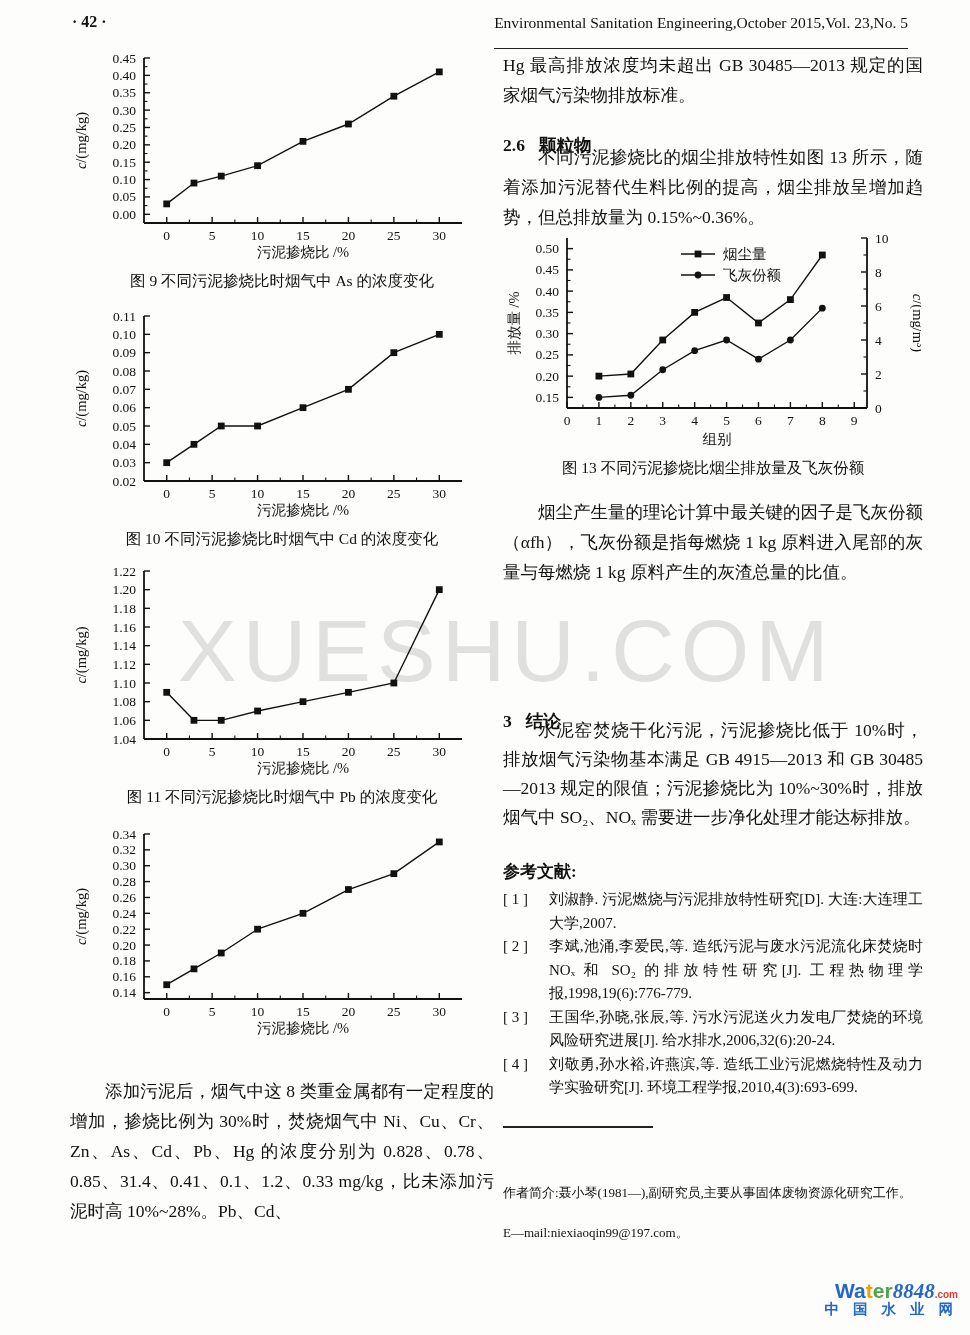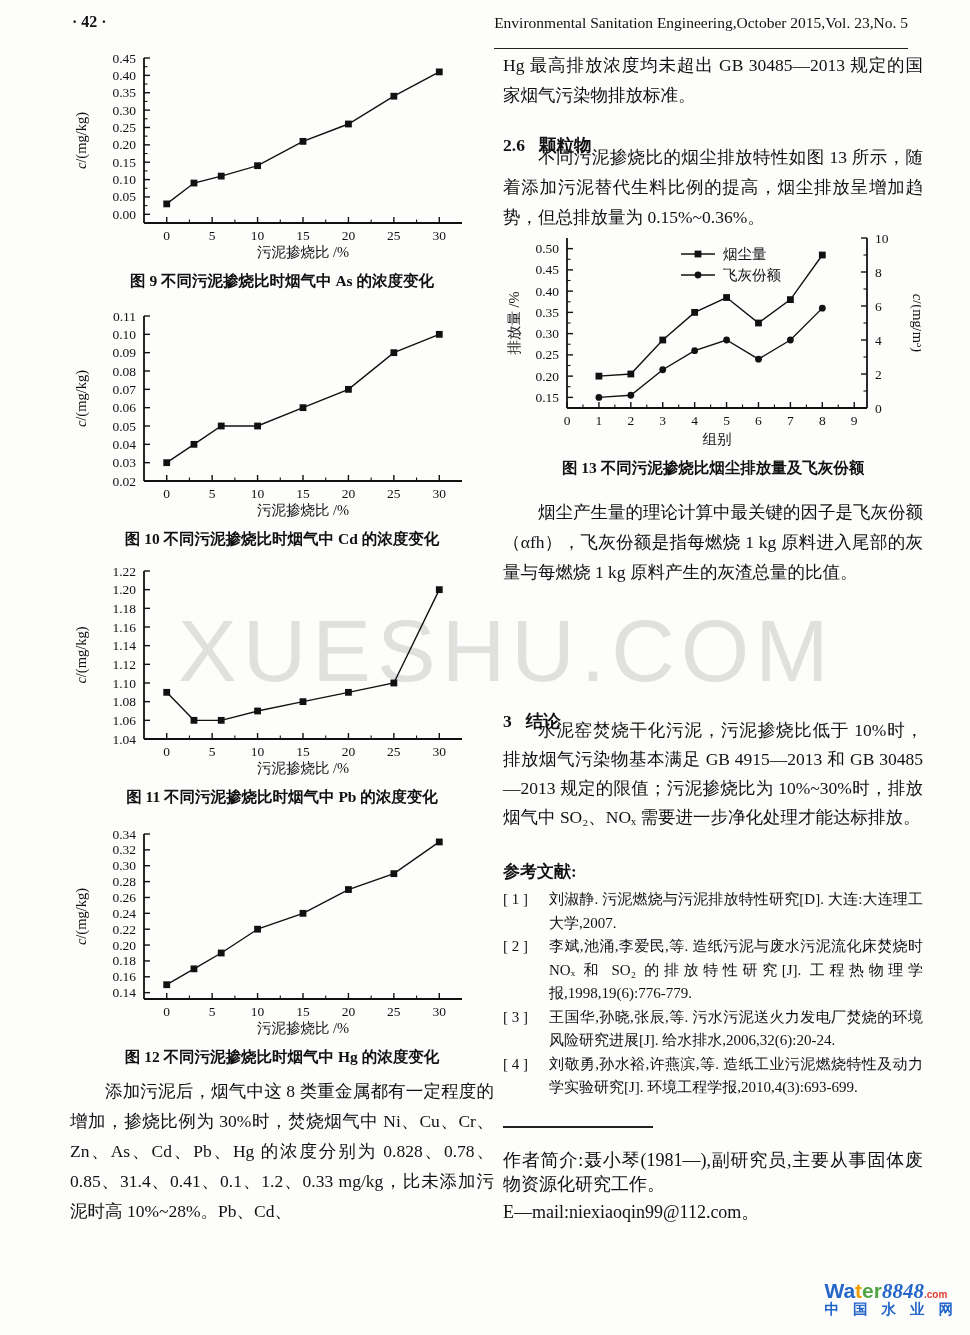--- a/index.html
+++ b/index.html
@@ -8,38 +8,38 @@
   .layer{position:absolute;z-index:1;}
   
   .hdr-left{font-size:16px;font-weight:bold;}
   .hdr-right{font-size:15.5px;border-bottom:1.5px solid #222;padding-bottom:16px;}
   
   .para{font-size:17.5px;line-height:30px;text-align:justify;font-family:Liberation Serif, serif;}
   .indent{text-indent:2em;}
   .sec-head{font-size:17.5px;font-weight:bold;margin-top:19px;}
   .sec-num{margin-right:14px;}
   
-  .fig-caption{font-size:15.5px;font-weight:bold;text-align:center;margin-top:2px;}
+  .fig-caption{font-size:15.5px;font-weight:normal;text-align:center;margin-top:2px;}
   svg text{font-family:"Liberation Serif","DejaVu Serif",serif;fill:#111;}
   svg .tick{font-size:13.5px;}
   svg .axlabel{font-size:14.5px;}
   
   .refs-title{font-size:17px;font-weight:bold;}
   .ref-row{display:flex;font-size:15px;line-height:23.5px;text-align:justify;}
   .ref-label{width:46px;flex:none;}
   .ref-text{flex:1;}
   
   .foot-rule{border-top:2px solid #222;width:150px;}
-  .footnote{font-size:18px;line-height:24px;text-align:justify;}
+  .footnote{font-size:13px;line-height:36px;text-align:justify;margin-top:27px;}
   .foot-email{margin-top:4px;}
   
   .watermark{position:absolute;z-index:0;font-family:"Liberation Sans","DejaVu Sans",sans-serif;
              font-size:88px;letter-spacing:6px;color:#c9c9c9;opacity:.55;white-space:nowrap;}
   
-  .logo{position:absolute;z-index:2;text-align:left;line-height:1.05;}
+  .logo{position:absolute;z-index:2;text-align:right;line-height:1.05;}
   .logo-line1{font-family:"Liberation Sans","DejaVu Sans",sans-serif;font-weight:bold;font-size:21px;white-space:nowrap;}
   .logo-line1 .it{font-style:italic;font-family:"Liberation Serif",serif;}
   .logo-line1 .sm{font-size:10px;vertical-align:baseline;}
   .logo-line2{font-family:"Liberation Sans","DejaVu Sans",sans-serif;font-weight:bold;font-size:14.5px;letter-spacing:5px;}
 </style>
 </head>
 <body>
 
 <div class="page">
 
@@ -285,21 +285,20 @@
         <polyline points="96.71428571428571,158.72115384615387 123.97142857142856,142.85576923076923 151.22857142857143,126.99038461538461 187.57142857142856,103.19230769230771 233,87.3269230769231 278.42857142857144,63.52884615384616 323.8571428571429,47.66346153846156 369.2857142857143,15.93269230769232" fill="none" stroke="#111" stroke-width="1.4"></polyline>
         <rect x="93.3142857142857" y="155.32115384615386" width="6.8" height="6.8" fill="#111"></rect>
         <rect x="120.57142857142856" y="139.45576923076922" width="6.8" height="6.8" fill="#111"></rect>
         <rect x="147.82857142857142" y="123.59038461538461" width="6.8" height="6.8" fill="#111"></rect>
         <rect x="184.17142857142855" y="99.7923076923077" width="6.8" height="6.8" fill="#111"></rect>
         <rect x="229.6" y="83.92692307692309" width="6.8" height="6.8" fill="#111"></rect>
         <rect x="275.02857142857147" y="60.12884615384616" width="6.8" height="6.8" fill="#111"></rect>
         <rect x="320.4571428571429" y="44.26346153846156" width="6.8" height="6.8" fill="#111"></rect>
         <rect x="365.8857142857143" y="12.53269230769232" width="6.8" height="6.8" fill="#111"></rect>
       </svg>
-    <div class="fig-caption">图 12  不同污泥掺烧比时烟气中 Hg 的浓度变化</div>
   </div>
 
   <div class="layer para indent" style="left:70px;top:1076px;width:424px;">添加污泥后，烟气中这 8 类重金属都有一定程度的增加，掺烧比例为 30%时，焚烧烟气中 Ni、Cu、Cr、Zn、As、Cd、Pb、Hg 的浓度分别为 0.828、0.78、0.85、31.4、0.41、0.1、1.2、0.33 mg/kg，比未添加污泥时高 10%~28%。Pb、Cd、</div>
 
   <div class="layer para" style="left:503px;top:50px;width:420px;">Hg 最高排放浓度均未超出 GB 30485—2013 规定的国家烟气污染物排放标准。</div>
 
   <div class="layer sec-head" style="left:503px;top:114px;width:420px;">
     <span class="sec-num">2.6</span><span>颗粒物</span>
   </div>
 
@@ -437,21 +436,21 @@
     <div class="ref-row">
       <span class="ref-label">[ 4 ]</span>
       <span class="ref-text">刘敬勇,孙水裕,许燕滨,等. 造纸工业污泥燃烧特性及动力学实验研究[J]. 环境工程学报,2010,4(3):693-699.</span>
     </div>
   </div>
 
   <div class="layer foot-rule" style="left:503px;top:1126px;"></div>
 
   <div class="layer footnote" style="left:503px;top:1148px;width:420px;">
     <div>作者简介:聂小琴(1981—),副研究员,主要从事固体废物资源化研究工作。</div>
-    <div class="foot-email">E—mail:niexiaoqin99@112.com。</div>
+    <div class="foot-email">E—mail:niexiaoqin99@197.com。</div>
   </div>
 
   <div class="logo" style="right:12px;top:1280px;">
     <div class="logo-line1" id="logo-line1"><span style="color: rgb(37, 102, 201);">Wa</span><span style="color: rgb(243, 156, 0);">t</span><span style="color: rgb(82, 164, 71);">er</span><span class="it" style="color: rgb(37, 102, 201);">8848</span><span class="sm" style="color: rgb(224, 60, 49);">.com</span></div>
     <div class="logo-line2" id="logo-line2" style="color: rgb(37, 102, 201);">中 国 水 业 网</div>
   </div>
 
 </div>
 
 </body></html>

